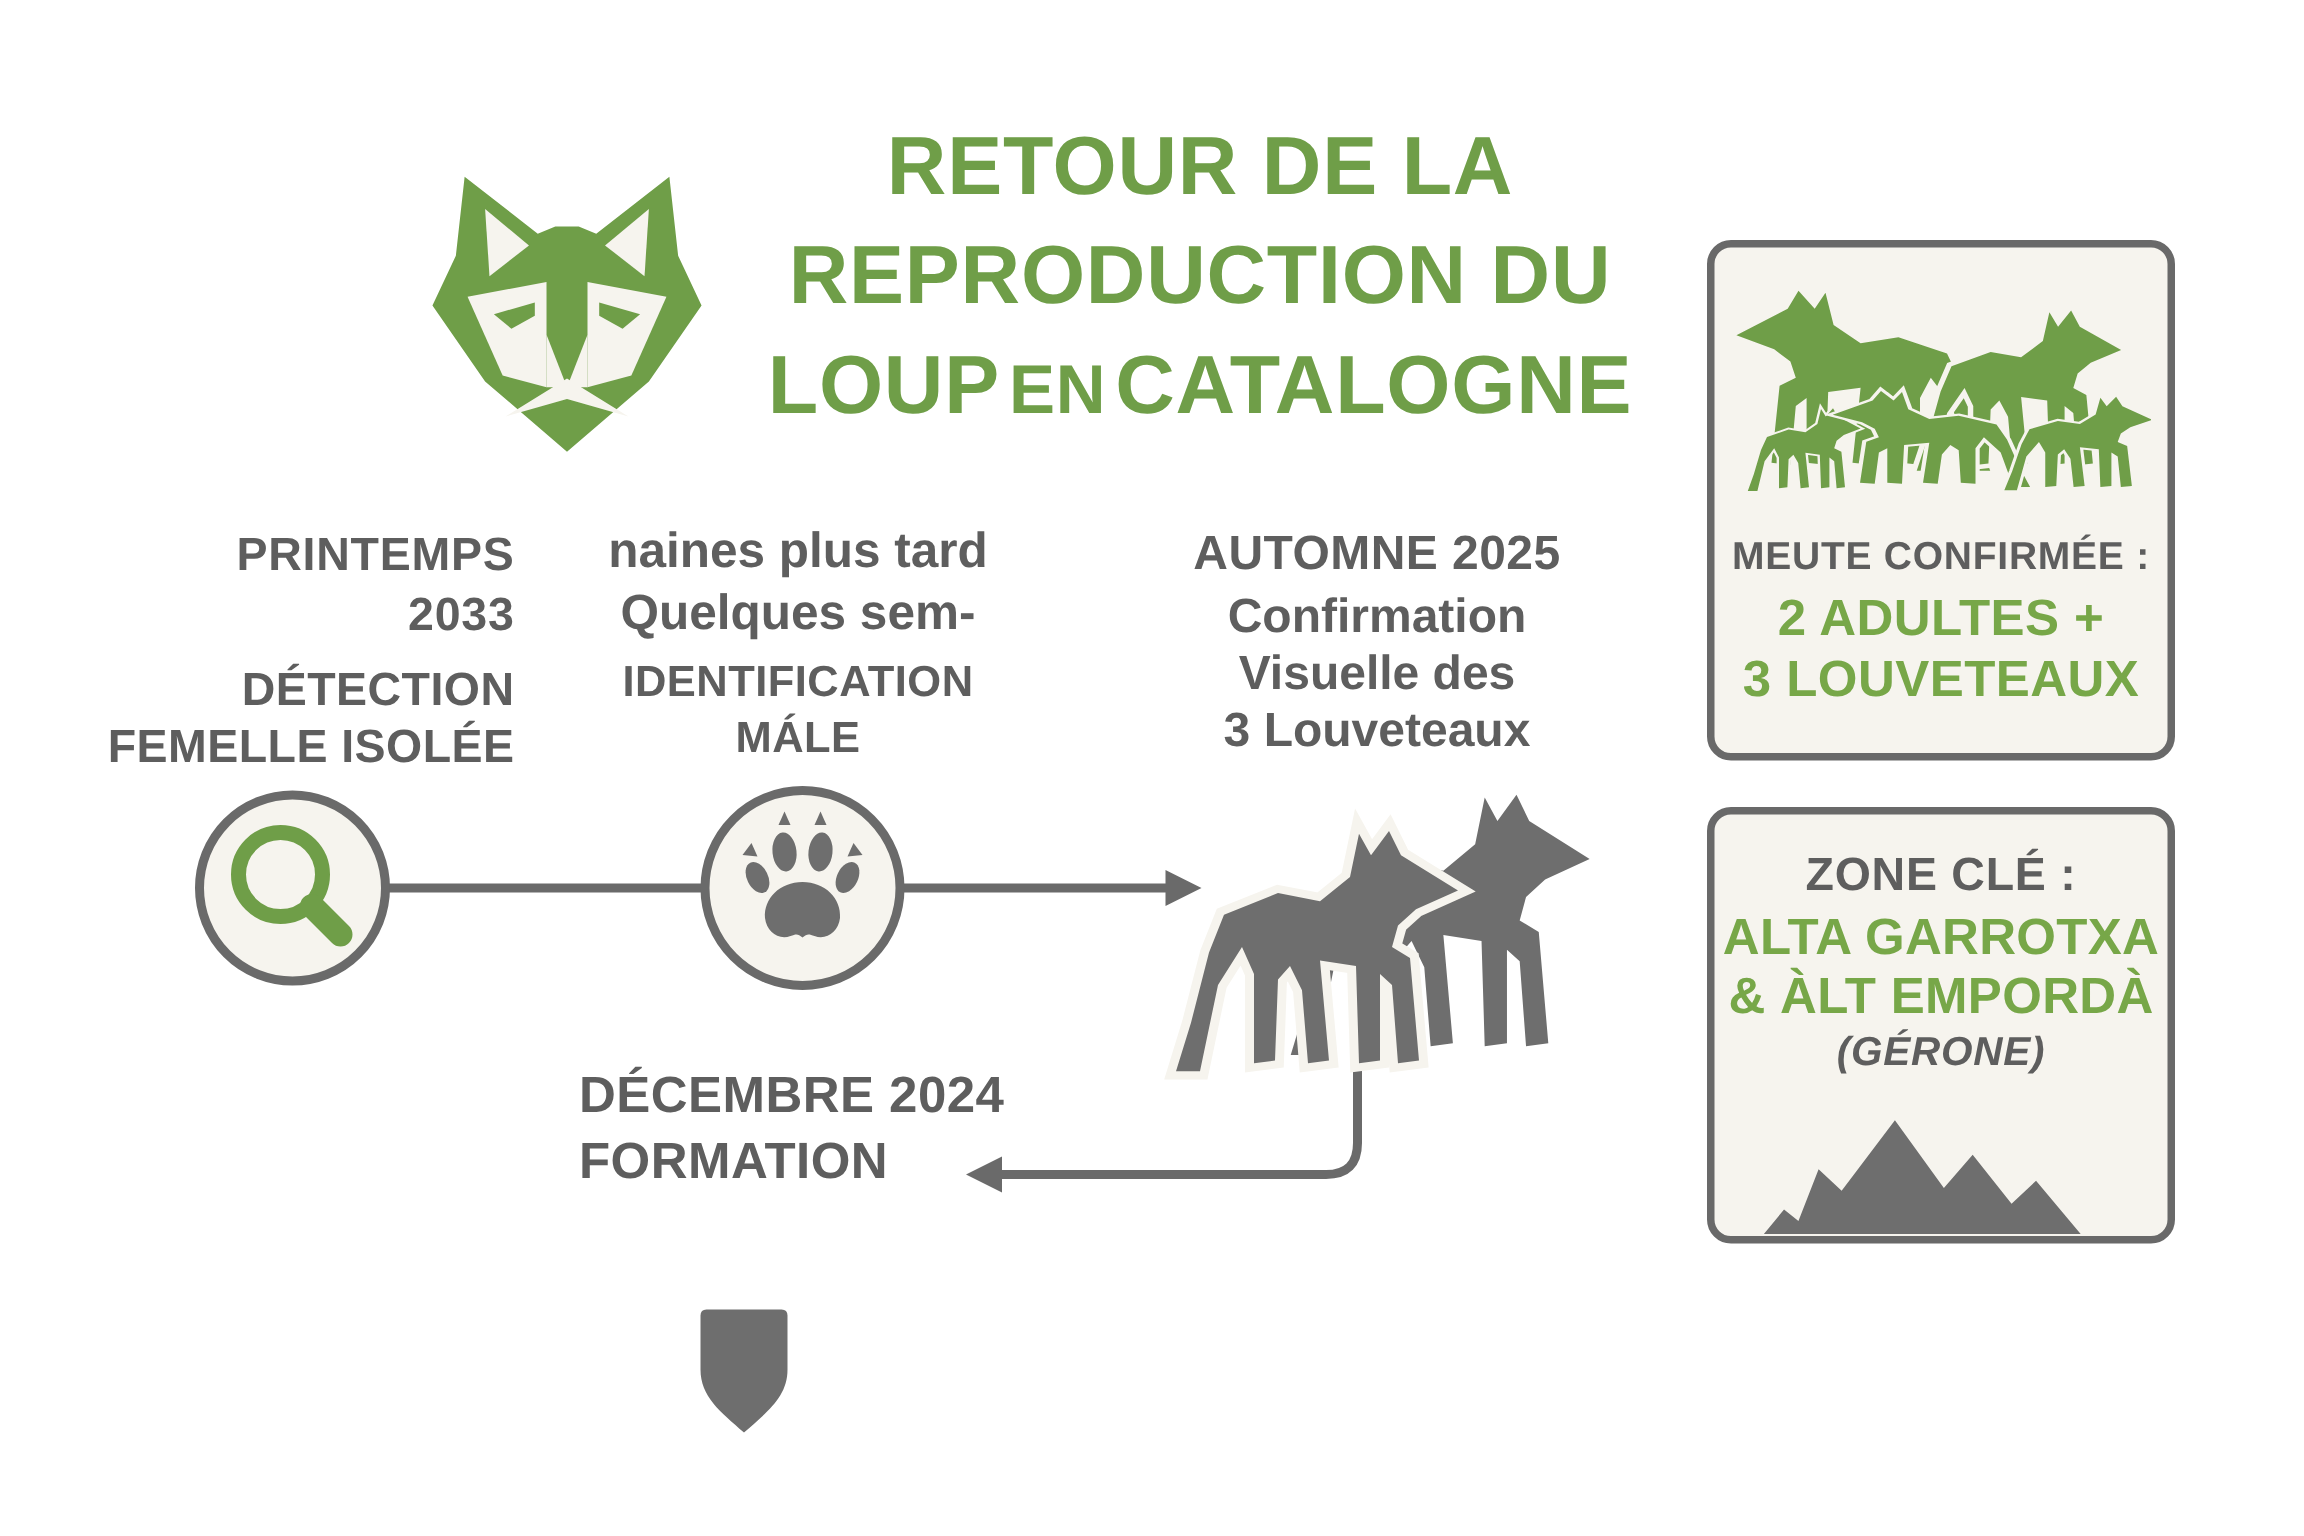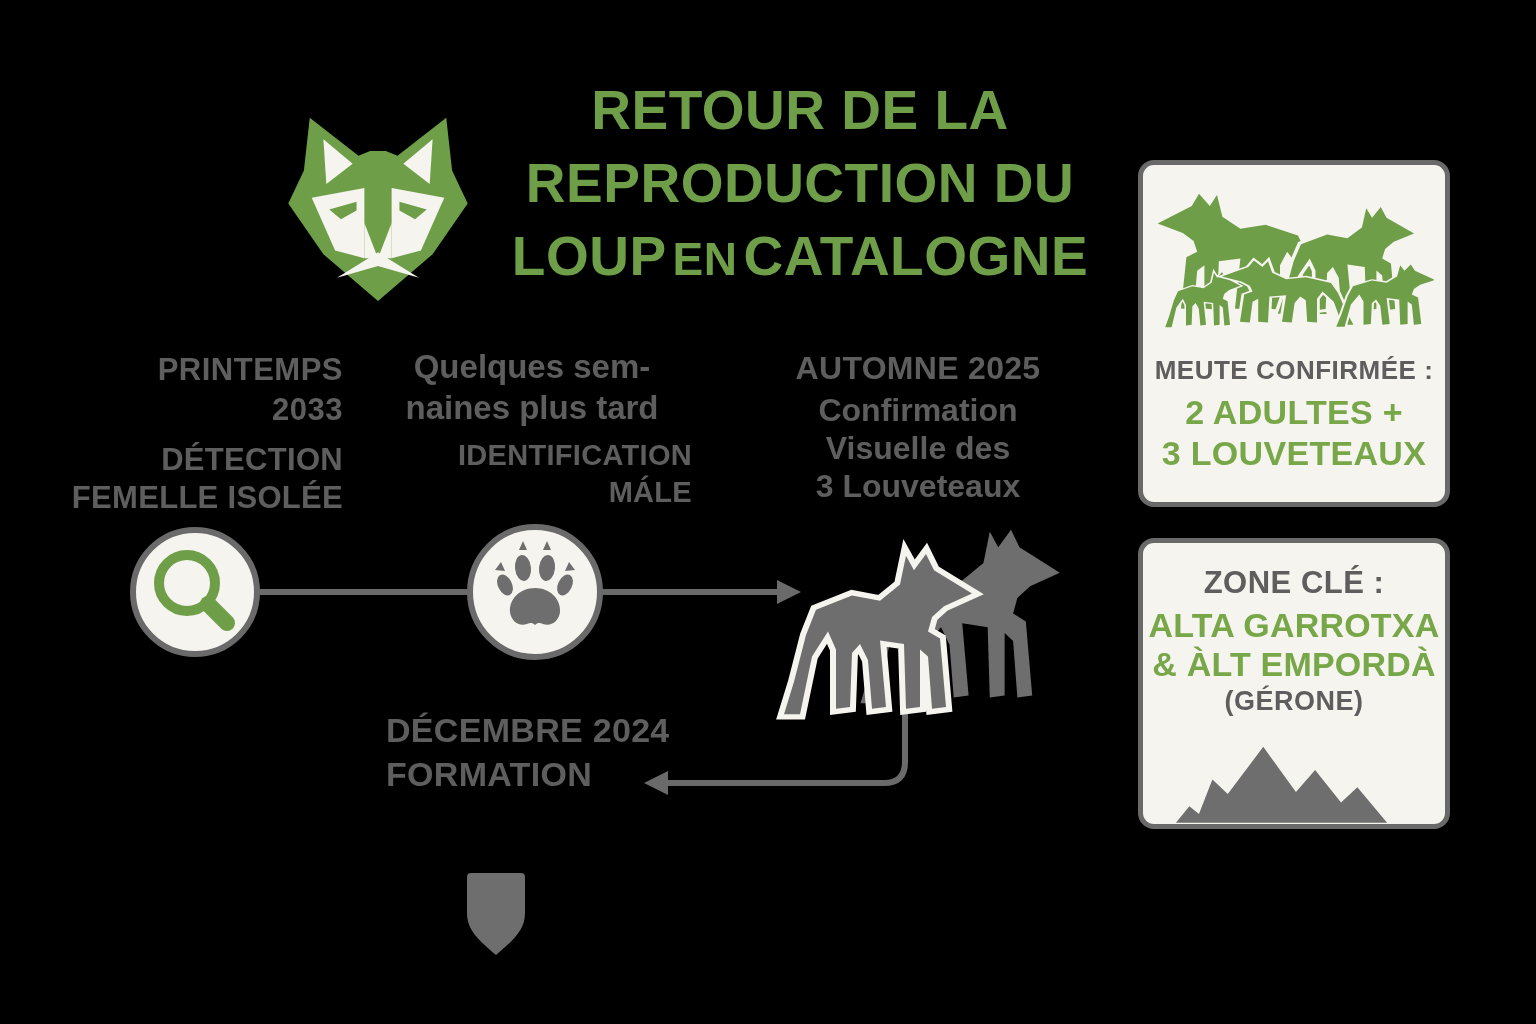--- a/index.html
+++ b/index.html
@@ -1,40 +1,40 @@
 <!DOCTYPE html>
 <html><head>
 <meta charset="utf-8">
 <style>
   html,body{margin:0;padding:0;}
   body{background:#ddd;}
   .stage{
     position:relative;width:1536px;height:1024px;overflow:hidden;
-    background:#000000;
+    background:#ffffff;
     font-family:"Liberation Sans",sans-serif;
     -webkit-font-smoothing:antialiased;
   }
   .abs{position:absolute;}
   
   .title{
     left:470px;top:74px;width:660px;margin:0;
     text-align:center;color:#6f9e48;
     font-size:55px;line-height:73px;font-weight:700;letter-spacing:.5px;
   }
   .title .t-line{display:block;}
   .title .t-sm{font-size:46px;letter-spacing:.5px;margin:0 6px;}
   
   .step{color:#5e5e5e;font-weight:700;text-align:center;}
   .step-1{left:48px;top:350px;width:295px;text-align:right;}
   .step-2{left:372px;top:346px;width:320px;}
   .step-3{left:758px;top:348px;width:320px;}
   .step-1 .step-date{font-size:31px;line-height:40px;letter-spacing:.5px;}
   .step-1 .step-label{font-size:31px;line-height:38px;margin-top:11px;letter-spacing:.3px;}
   .step-2 .step-date{font-size:33px;line-height:41px;}
-  .step-2 .step-label{font-size:29px;line-height:37px;margin-top:9px;letter-spacing:.3px;text-align:right;}
+  .step-2 .step-label{font-size:29px;line-height:37px;margin-top:9px;letter-spacing:.3px;}
   .step-3 .step-date{font-size:32px;line-height:40px;letter-spacing:.3px;}
   .step-3 .step-label{font-size:32px;line-height:38px;margin-top:3px;}
   .step-4{left:386px;top:708px;width:330px;text-align:left;color:#5e5e5e;font-weight:700;}
   .step-4 .step-date{font-size:34px;line-height:45px;letter-spacing:.3px;}
   .step-4 .step-label{font-size:34px;line-height:43px;letter-spacing:.3px;}
   
   .footer-text{
     left:548px;top:866px;width:520px;color:#5e5e5e;font-weight:700;
     font-size:35px;line-height:45px;letter-spacing:1px;text-align:left;
   }
@@ -43,21 +43,21 @@
     position:absolute;left:1138px;width:302px;
     border:5px solid #696969;border-radius:16px;background:#f6f4ee;
   }
   .panel-pack{top:160px;height:337px;}
   .panel-zone{top:538px;height:281px;}
   .panel .p-abs{position:absolute;left:0;width:100%;text-align:center;}
   .pack-heading{top:190px;color:#5e5e5e;font-weight:700;font-size:26px;letter-spacing:.5px;}
   .pack-highlight{top:227px;color:#77a748;font-weight:700;font-size:34px;line-height:41px;letter-spacing:.3px;}
   .zone-heading{top:22px;color:#5e5e5e;font-weight:700;font-size:31px;letter-spacing:.5px;}
   .zone-highlight{top:63px;color:#77a748;font-weight:700;font-size:34px;line-height:39px;letter-spacing:.2px;}
-  .zone-sub{top:143px;color:#5e5e5e;font-weight:700;font-size:27px;letter-spacing:.5px;}
+  .zone-sub{top:143px;color:#5e5e5e;font-weight:700;font-size:27px;letter-spacing:.5px;font-style:italic;}
   svg{display:block;}
 </style>
 </head>
 <body>
 
 <div class="stage">
 
   <svg class="abs" style="left:279px;top:110px;" width="198" height="195" viewBox="0 0 200 200">
     <polygon fill="#6f9e48" points="30,8 80,47 92,42 108,42 120,47 170,8 176,62 192,96 156,148 100,196 44,148 8,96 24,62"></polygon>
     <polygon fill="#f6f4ee" points="44,30 74,55 47,76"></polygon>
@@ -83,22 +83,22 @@
       <div>2033</div>
     </div>
     <div class="step-label">
       <div>DÉTECTION</div>
       <div>FEMELLE ISOLÉE</div>
     </div>
   </div>
 
   <div class="abs step step-2">
     <div class="step-date">
+      <div>naines plus tard</div>
       <div>Quelques sem-</div>
-      <div>naines plus tard</div>
     </div>
     <div class="step-label">
       <div>IDENTIFICATION</div>
       <div>MÁLE</div>
     </div>
   </div>
 
   <div class="abs step step-3">
     <div class="step-date">
       <div>AUTOMNE 2025</div>

